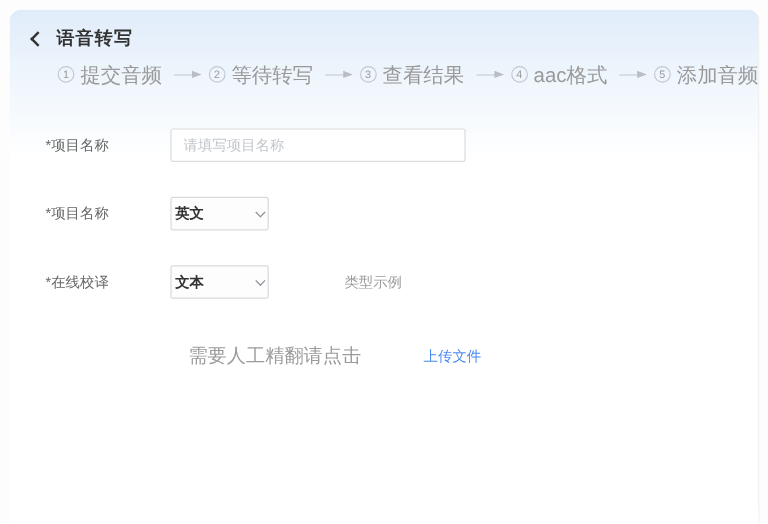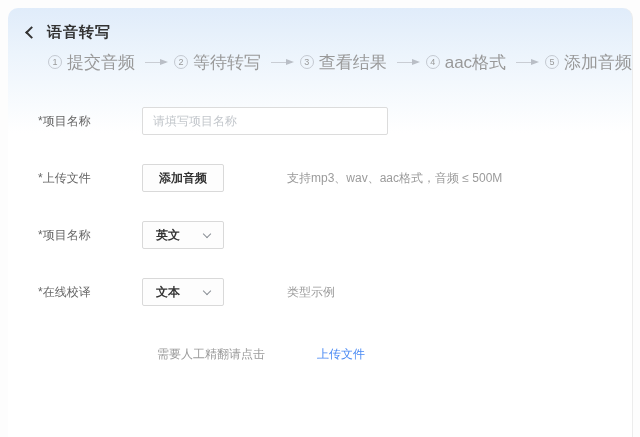--- a/index.html
+++ b/index.html
@@ -42,34 +42,34 @@
   }
   .text-input::placeholder { color:#c3c7cc; }
   .btn-upload {
     width:82px; height:28px; border:1px solid #d9d9d9; border-radius:2px;
     background:#fdfdfd; font-size:12px; font-weight:bold; color:#333;
     cursor:pointer; font-family:inherit;
   }
   .hint { font-size:12px; color:#9b9b9b; margin-left:15px; white-space:nowrap; }
   .select {
     width:82px; height:28px; border:1px solid #d9d9d9; border-radius:2px; background:#fdfdfd;
-    display:flex; align-items:center; justify-content:space-between; padding:0 13px;
+    display:flex; align-items:center; justify-content:space-between; padding:0 3px;
     cursor:pointer;
   }
   .select-value { font-size:12px; font-weight:bold; color:#333; }
   .select-chevron {
     width:6px; height:6px; border-right:1.5px solid #8a8f96; border-bottom:1.5px solid #8a8f96;
     transform:rotate(45deg); margin-top:-3px;
   }
   .btn-submit {
     width:82px; height:28px; border:none; border-radius:2px; background:#ebebeb;
     font-size:12px; color:#9b9b9b; cursor:pointer; font-family:inherit;
   }
   .submit-row { margin-top:34px; }
-  .submit-hint { font-size:12px; color:#9b9b9b; margin-left:15px; white-space:nowrap; }
+  .submit-hint { font-size:16px; color:#9b9b9b; margin-left:15px; white-space:nowrap; }
   .link { font-size:12px; color:#4a8af4; margin-left:4px; cursor:pointer; text-decoration:none; }
 </style>
 </head>
 <body>
 
 <div class="card">
 
   <div class="header">
     <span class="back-chevron"></span>
     <span class="page-title">语音转写</span>
@@ -102,25 +102,20 @@
     </div>
   </div>
 
   <div class="form">
 
     <div class="row">
       <span class="field-label">*项目名称</span>
       <input class="text-input" type="text" placeholder="请填写项目名称" value="" style="">
     </div>
 
-    <div class="row">
-      <span class="field-label">*上传文件</span>
-      <button class="btn-upload">添加音频</button>
-      <span class="hint">支持mp3、wav、aac格式，音频 ≤ 500M</span>
-    </div>
 
     <div class="row">
       <span class="field-label">*项目名称</span>
       <div class="select">
         <span class="select-value">英文</span>
         <span class="select-chevron"></span>
       </div>
     </div>
 
     <div class="row">

